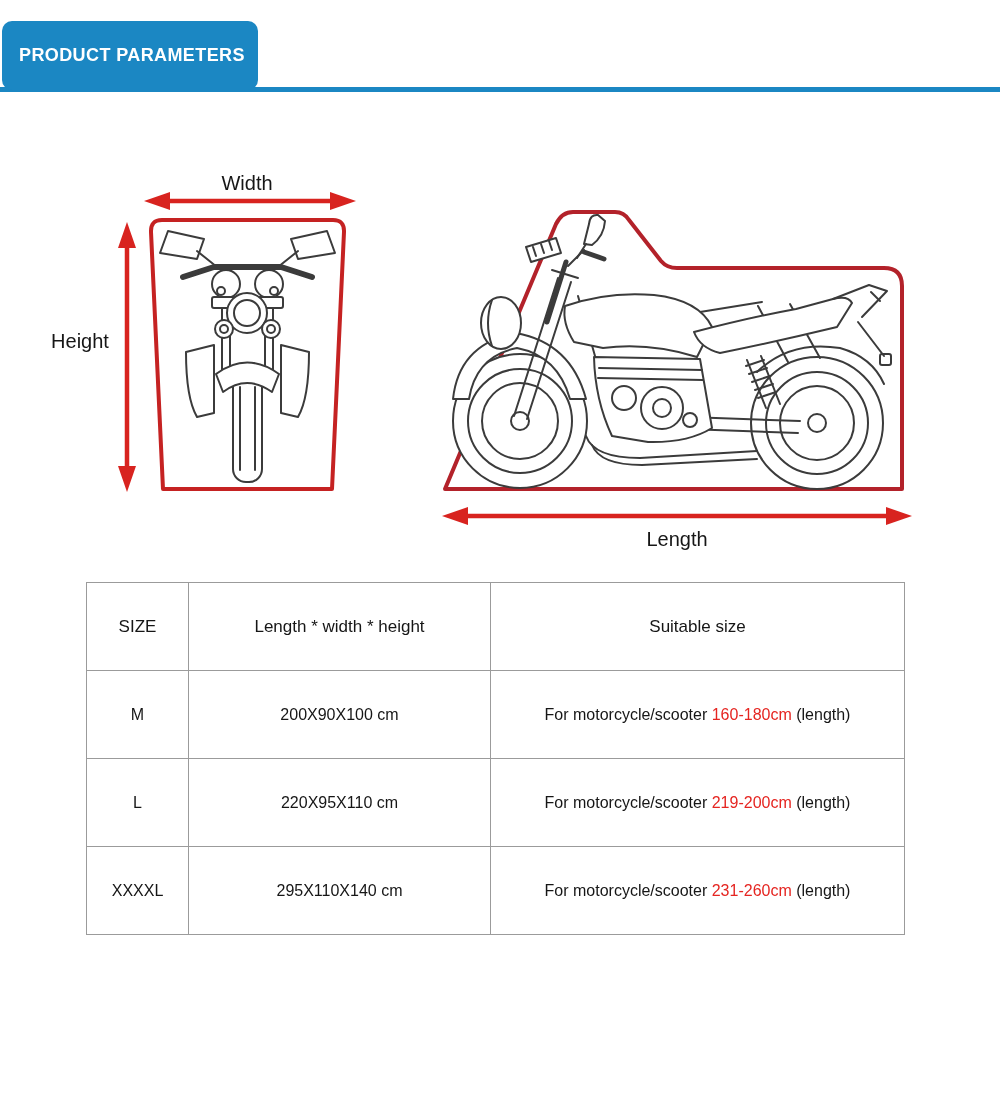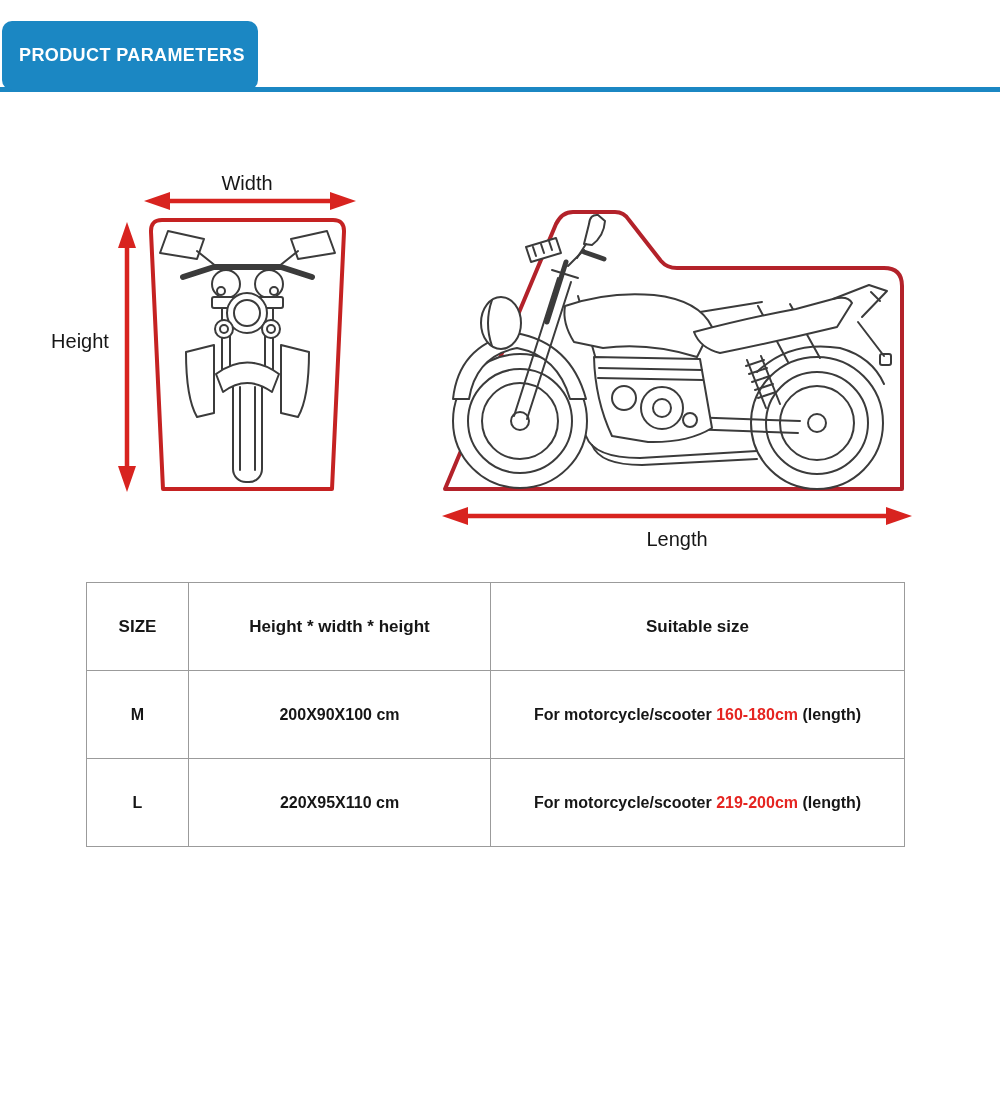--- a/index.html
+++ b/index.html
@@ -22,21 +22,21 @@
   .cover-side{stroke:var(--cover-red-side);stroke-width:4;fill:none;stroke-linejoin:round;}
   .art *{stroke:var(--line-art);stroke-width:2;fill:none;stroke-linejoin:round;stroke-linecap:round;}
   .art .artf{fill:#fff;}
   .shaft{stroke:var(--arrow-red);stroke-width:4.5;}
   .head{fill:var(--arrow-red);stroke:none;}
   .dim-label{font-size:20px;fill:var(--text);}
 
   .size-table{position:absolute;left:86px;top:582px;width:818px;border-collapse:collapse;
     table-layout:fixed;color:var(--text);}
   .size-table th,.size-table td{border:1px solid var(--table-border);height:88px;
-    text-align:center;vertical-align:middle;padding:4px;font-weight:bold;}
+    text-align:center;vertical-align:middle;padding:4px;font-weight:normal;}
   .size-table th{font-size:17px;}
   .size-table td{font-size:16px;}
   .range{color:var(--range-red);}
 </style>
 </head>
 <body>
 
 <div class="page">
 
   <div class="divider"></div>
@@ -161,30 +161,35 @@
 
   <table class="size-table">
     <colgroup>
         <col style="width:102px">
         <col style="width:302px">
         <col style="width:414px">
       </colgroup>
     <thead>
       <tr>
         <th>SIZE</th>
-        <th>Height * width * height</th>
+        <th>Length * width * height</th>
         <th>Suitable size</th>
       </tr>
     </thead>
     <tbody>
       <tr>
         <td>M</td>
         <td>200X90X100 cm</td>
         <td><span>For motorcycle/scooter </span><span class="range">160-180cm</span><span> (length)</span></td>
       </tr>
       <tr>
         <td>L</td>
         <td>220X95X110 cm</td>
         <td><span>For motorcycle/scooter </span><span class="range">219-200cm</span><span> (length)</span></td>
       </tr>
+      <tr>
+        <td>XXXXL</td>
+        <td>295X110X140 cm</td>
+        <td><span>For motorcycle/scooter </span><span class="range">231-260cm</span><span> (length)</span></td>
+      </tr>
     </tbody>
   </table>
 </div>
 
 </body></html>

